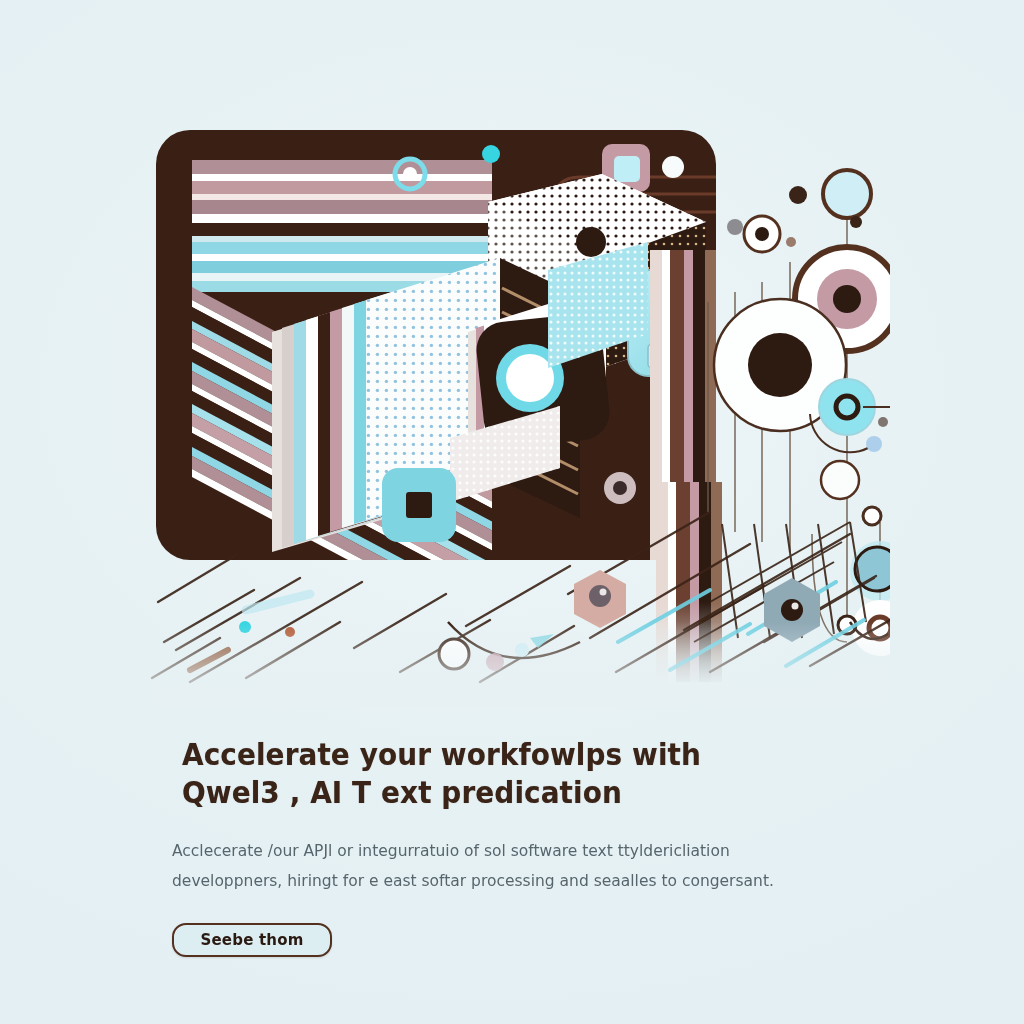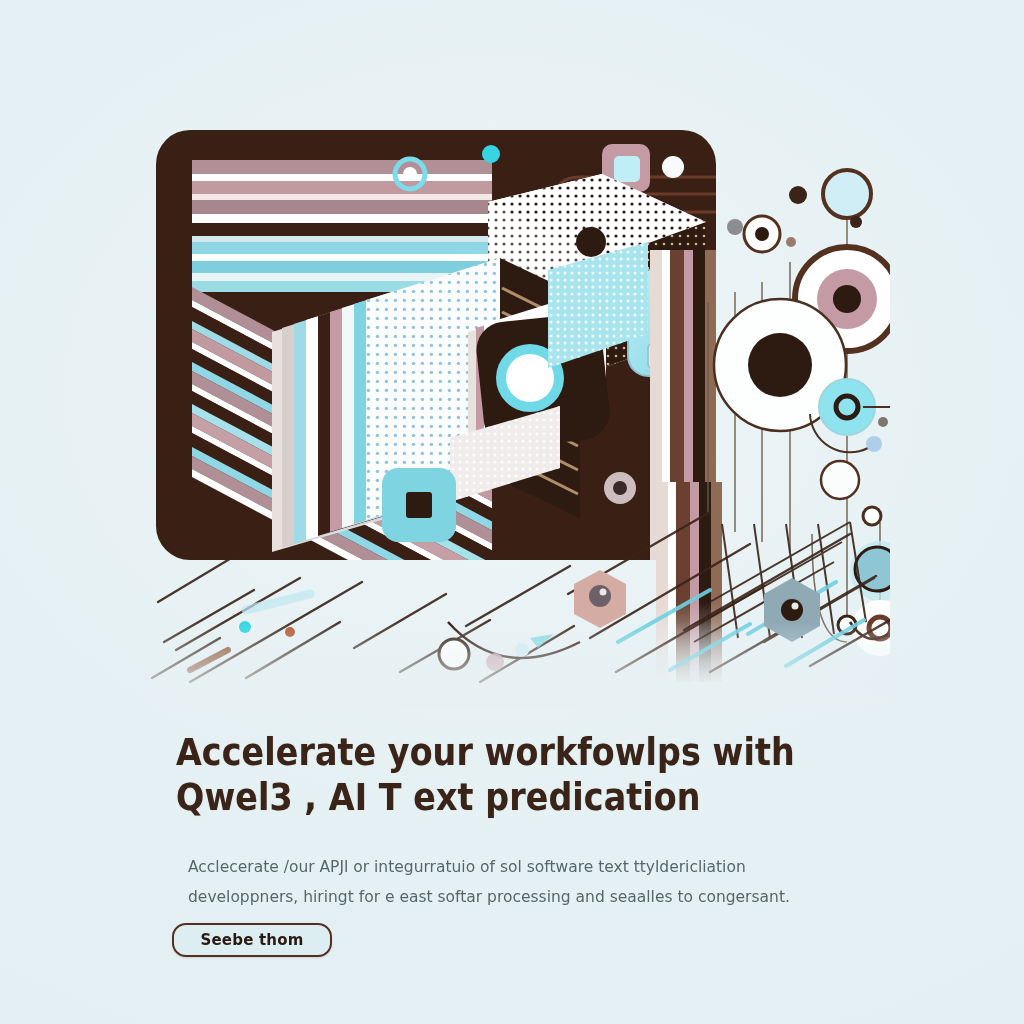--- a/index.html
+++ b/index.html
@@ -36,33 +36,33 @@
 
   
   #copy {
     position: absolute;
     left: 172px;
     top: 726px;
     width: 700px;
   }
 
   #headline {
-    margin: 4px;
+    margin: 10px;
     font-family: "DejaVu Sans Condensed", "Liberation Sans Narrow", "Liberation Sans", sans-serif;
-    font-size: 37px;
+    font-size: 31px;
     font-weight: 700;
     line-height: 1.22;
     letter-spacing: 0.1px;
     color: #3a2317;
     white-space: pre-line;
     text-shadow: 0 0 1px rgba(58,35,23,0.25);
   }
 
   #subcopy {
-    margin: 16px;
+    margin: 0;
     position: absolute;
     top: 110px;
     left: 0;
     width: 690px;
     font-family: "DejaVu Sans", sans-serif;
     font-size: 15.5px;
     font-weight: 400;
     line-height: 1.95;
     color: #4a5a60;
     white-space: pre-line;

